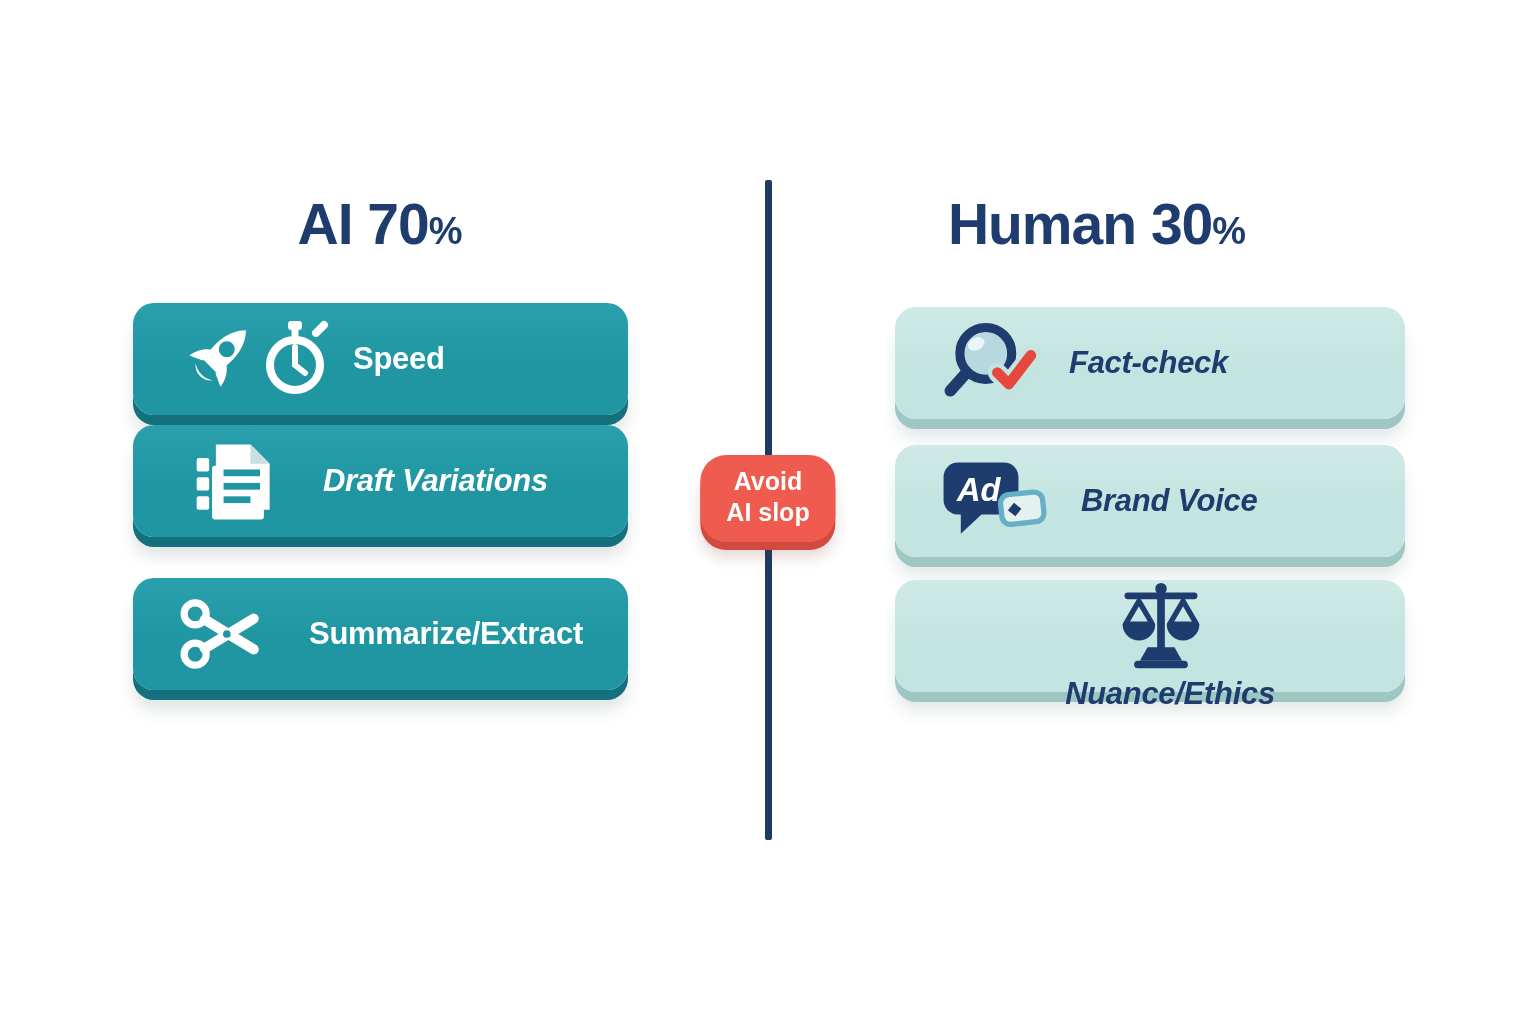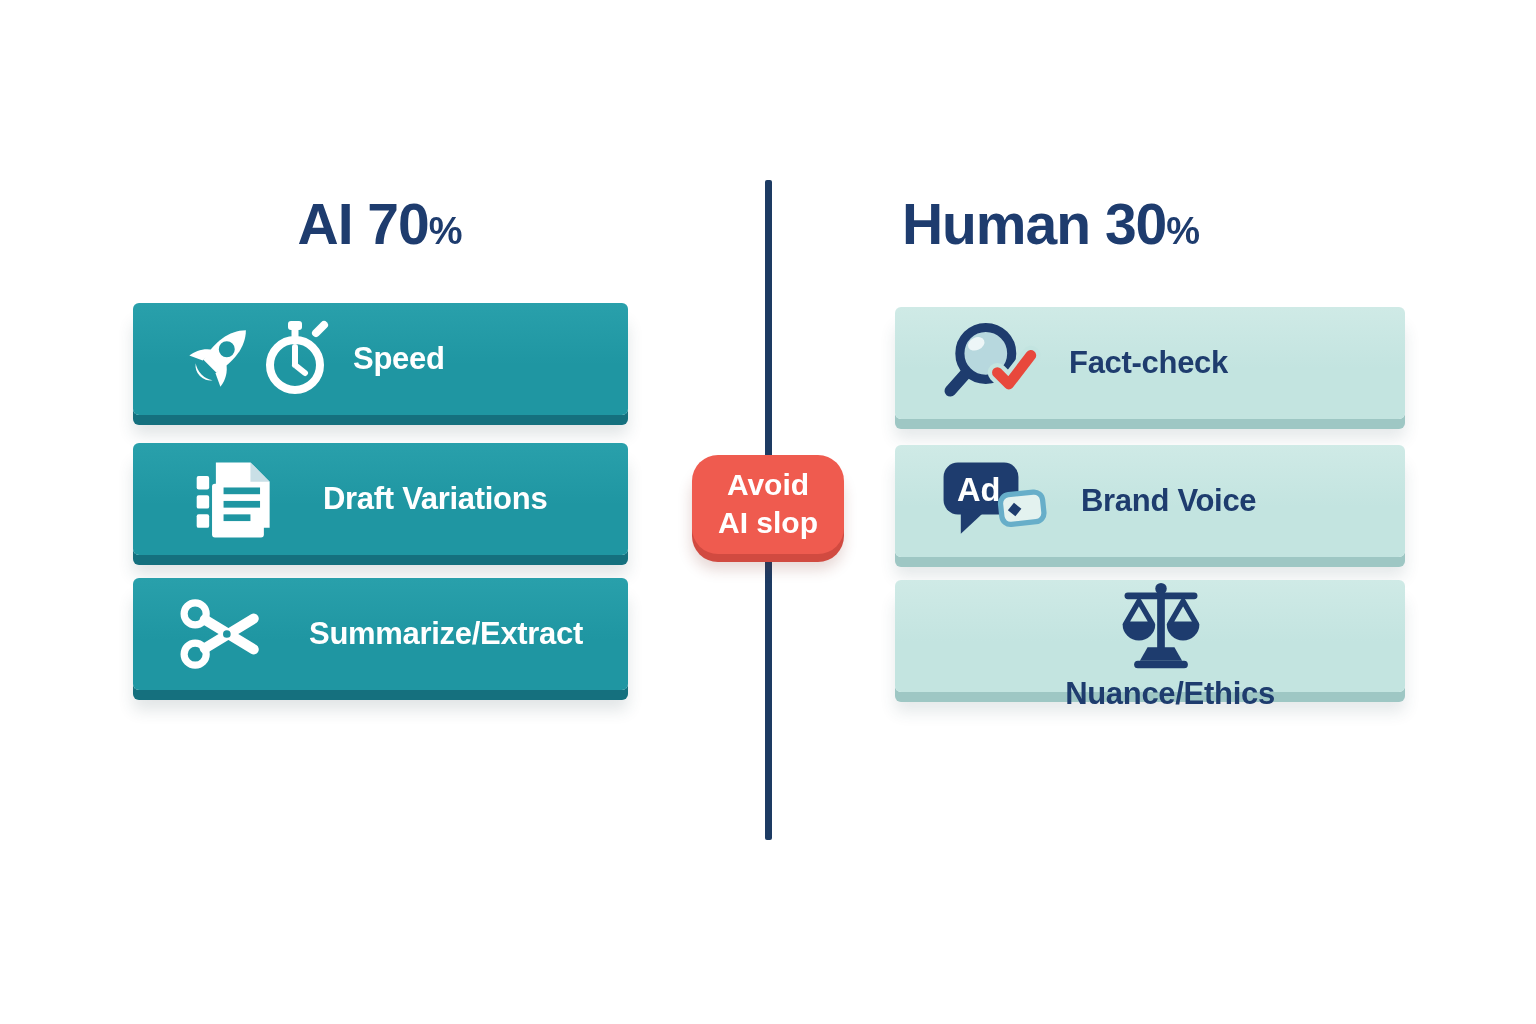--- a/index.html
+++ b/index.html
@@ -14,57 +14,58 @@
   body{font-family:"Liberation Sans", sans-serif;}
   .page{position:relative;width:1480px;height:1024px;background:var(--background);overflow:hidden;}
 
   .col-title{
     position:absolute;top:196px;transform:translateX(-50%);
     color:var(--navy);font-weight:bold;font-size:57px;letter-spacing:-1px;
     white-space:nowrap;line-height:1;
   }
   .col-title .pct{font-size:38px;letter-spacing:0;}
   .title-left{left:380px;}
-  .title-right{left:1051px;}
+  .title-right{left:1097px;}
 
   .divider{
     position:absolute;left:765px;top:180px;width:7px;height:660px;
     background:var(--divider);border-radius:2px;z-index:1;
   }
 
   .pill{
     position:absolute;display:flex;align-items:center;
-    height:112px;border-radius:6px;
+    height:112px;border-radius:21px;
   }
   .pill-left{
     left:133px;width:495px;padding-left:34px;
     background:linear-gradient(180deg, #29a0ab 0%, var(--teal) 55%);
     box-shadow:0 10px 0 var(--teal-dark), 0 20px 16px rgba(40,70,80,.14);
   }
   .pill-right{
     left:895px;width:510px;padding-left:40px;
     background:linear-gradient(180deg, #cfeae6 0%, var(--mint) 55%);
     box-shadow:0 10px 0 var(--mint-dark), 0 20px 16px rgba(40,70,80,.12);
+    font-style:italic;
   }
   .pill-label{
     font-weight:bold;font-size:31px;letter-spacing:-0.3px;white-space:nowrap;
   }
   .pill-left .pill-label{color:#ffffff;}
   .pill-right .pill-label{color:var(--navy);}
 
   .icon-box{display:flex;align-items:center;justify-content:center;flex-shrink:0;}
   .icon-box-wide{width:176px;margin-right:10px;}
   .icon-box-std{width:140px;margin-right:16px;}
   .icon-box-r{width:115px;margin-right:19px;}
 
   .badge{
     position:absolute;left:768px;top:455px;transform:translateX(-50%);
     background:var(--red);color:#fff;z-index:2;
     border-radius:26px;text-align:center;
-    font-weight:bold;font-size:30px;line-height:1.25;
+    font-weight:bold;font-size:25px;line-height:1.25;
     padding:11px 26px 13px 26px;white-space:nowrap;
     box-shadow:0 8px 0 var(--red-dark), 0 16px 14px rgba(120,40,30,.18);
   }
 </style>
 </head>
 <body>
 
 <div class="page">
 
   <div class="col-title title-left"><span>AI 70</span><span class="pct">%</span></div>
@@ -92,21 +93,21 @@
           <rect x="121" y="10" width="14" height="9" rx="3" style="fill:#ffffff"></rect>
           <rect x="124.5" y="18" width="7" height="8" style="fill:#ffffff"></rect>
           <path d="M149,22 L157,14" style="fill:none;stroke:#ffffff;stroke-width:8;stroke-linecap:round"></path>
           <path d="M128,54 L128,36 M128,54 L138,62" style="fill:none;stroke:#ffffff;stroke-width:6;stroke-linecap:round"></path>
         </g>
       </svg>
     </span>
     <span class="pill-label">Speed</span>
   </div>
 
-  <div class="pill pill-left" style="top:443px;">
+  <div class="pill pill-left" style="top:425px;font-style:italic;">
     <span class="icon-box icon-box-std">
       <svg width="100" height="96" viewBox="0 0 100 100">
         <rect x="8" y="26" width="13" height="14" rx="2" style="fill:#ffffff"></rect>
         <rect x="8" y="46" width="13" height="14" rx="2" style="fill:#ffffff"></rect>
         <rect x="8" y="66" width="13" height="14" rx="2" style="fill:#ffffff"></rect>
         <rect x="24" y="34" width="54" height="56" rx="3" style="fill:#ffffff"></rect>
         <path d="M28,12 H64 L84,32 V80 H28 Z" style="fill:#ffffff"></path>
         <path d="M64,12 L84,32 H64 Z" style="fill:#c9dfe6"></path>
         <rect x="36" y="38" width="38" height="7" style="fill:var(--teal)"></rect>
         <rect x="36" y="52" width="38" height="7" style="fill:var(--teal)"></rect>

